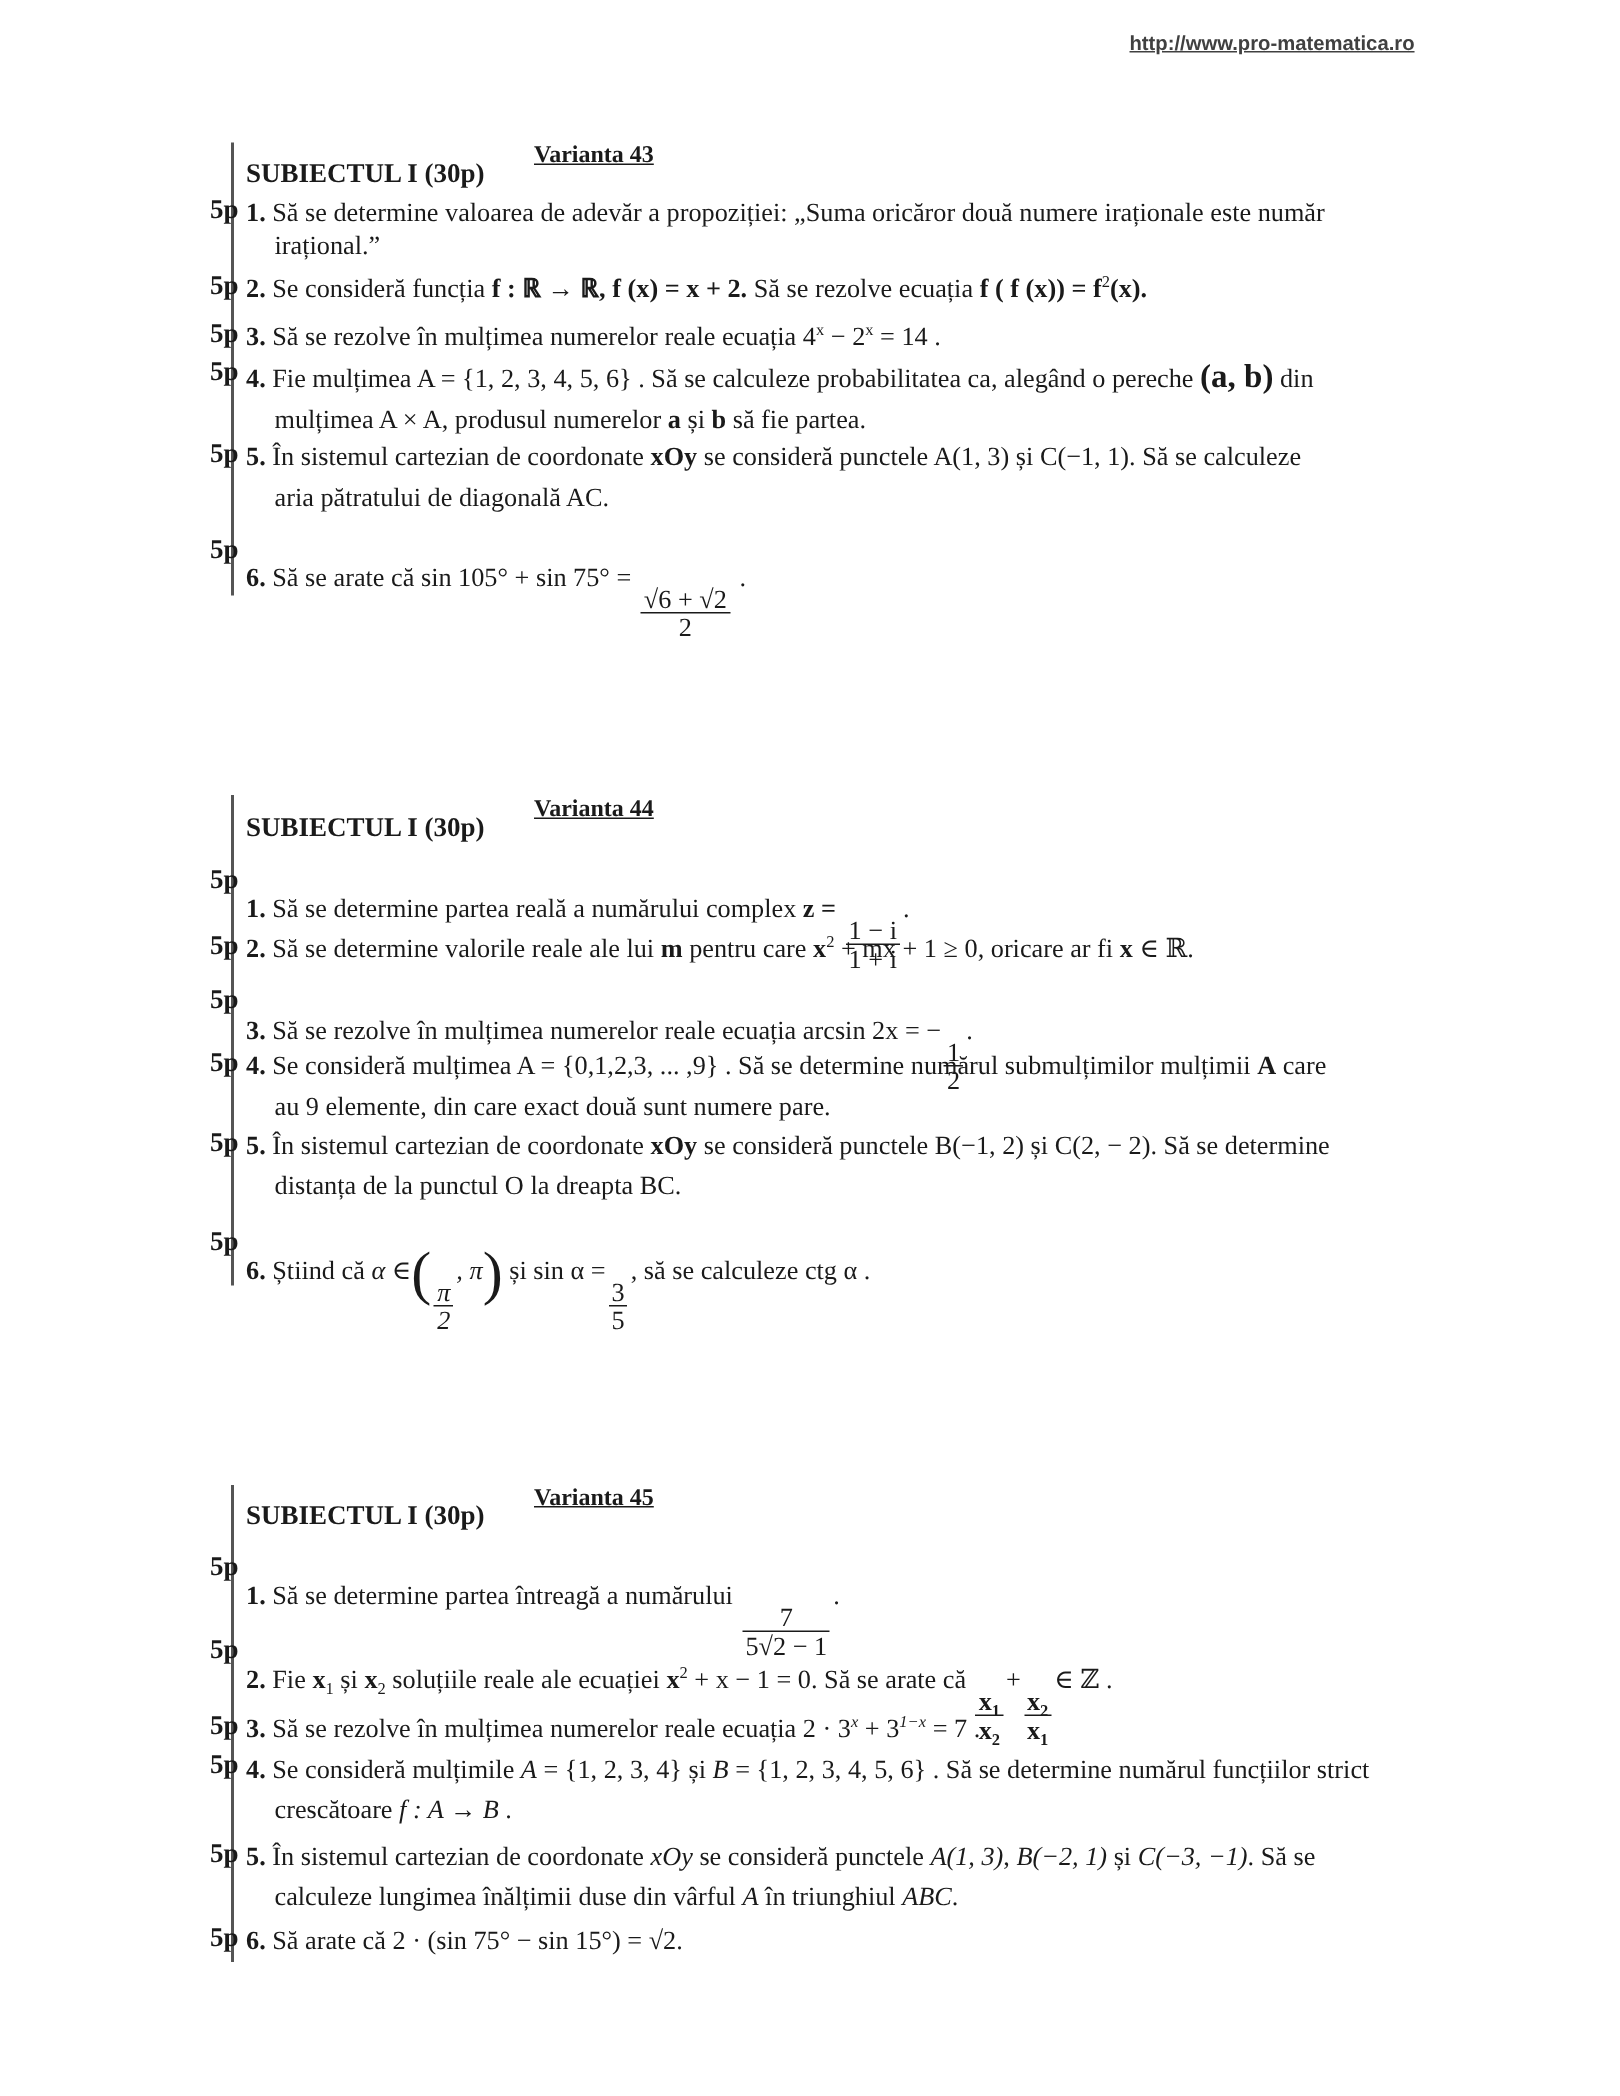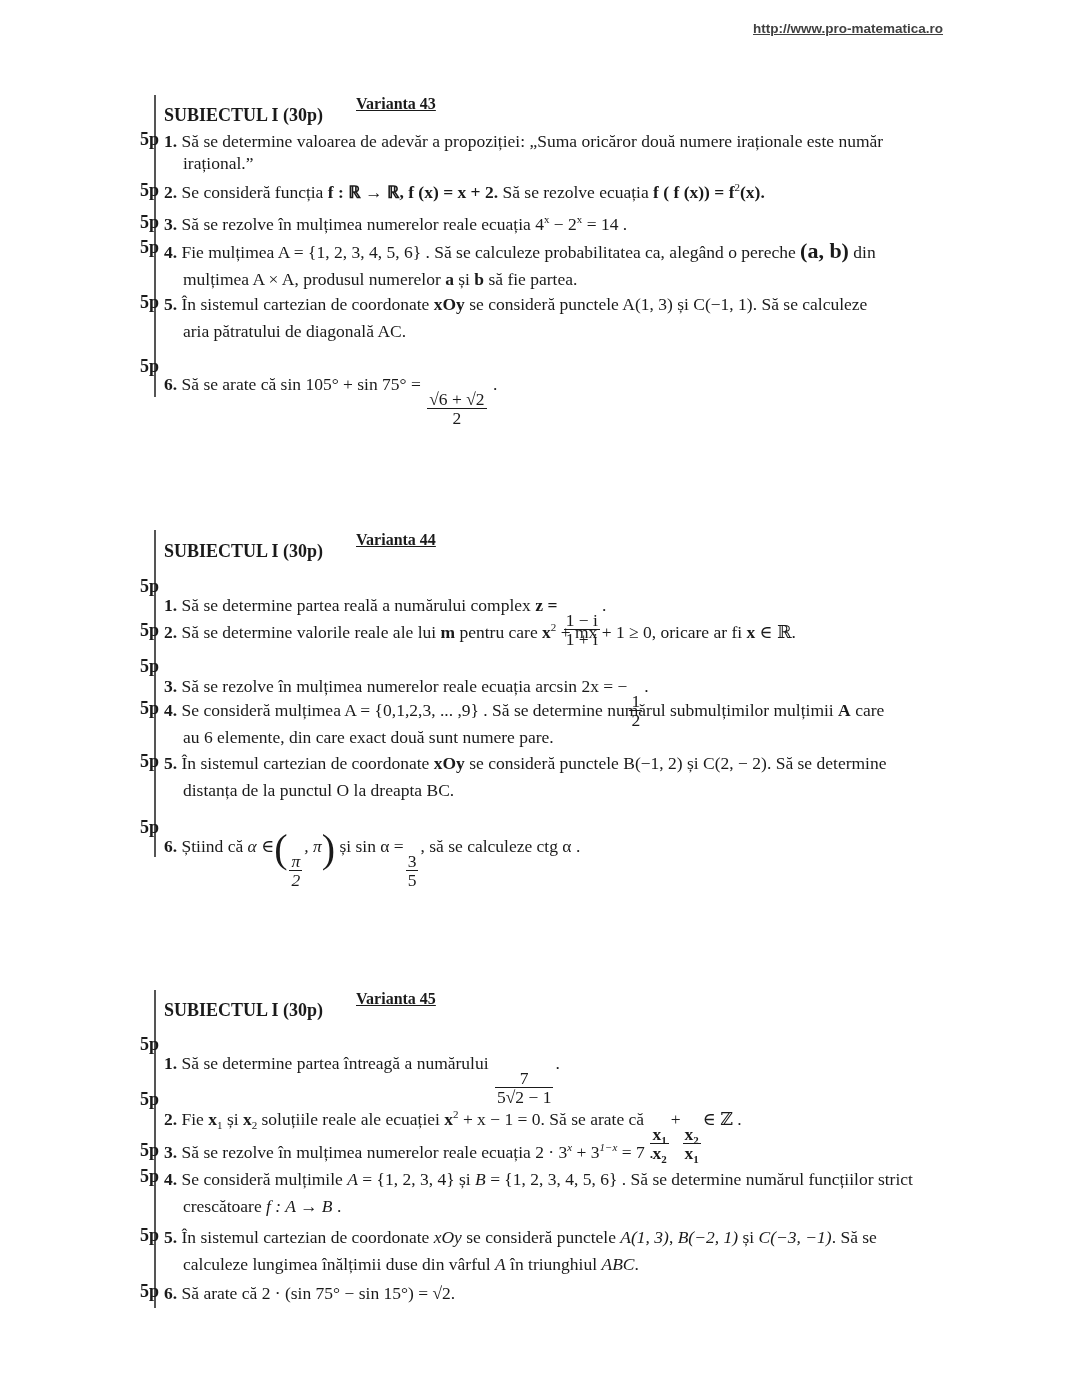--- a/index.html
+++ b/index.html
@@ -119,21 +119,21 @@
     <span class="num">3.</span>
     <span>Să se rezolve în mulțimea numerelor reale ecuația </span>
     <span>arcsin 2x = −</span><span class="frac"><span class="top">1</span><span>2</span></span><span>.</span>
   </div>
 
   <div class="pts" style="top:698px;">5p</div>
   <div class="item" style="top:697px;">
     <span class="num">4.</span>
     <span>Se consideră mulțimea </span>
     <span>A = {0,1,2,3, ... ,9}</span><span> . Să se determine numărul submulțimilor mulțimii </span><span class="b">A</span><span> care</span>
-    <span class="cont">au 6 elemente, din care exact două sunt numere pare.</span>
+    <span class="cont">au 9 elemente, din care exact două sunt numere pare.</span>
   </div>
 
   <div class="pts" style="top:751px;">5p</div>
   <div class="item" style="top:750px;">
     <span class="num">5.</span>
     <span>În sistemul cartezian de coordonate </span><span class="b">xOy</span><span> se consideră punctele </span>
     <span>B(−1, 2)</span><span> și </span><span>C(2, − 2)</span><span>. Să se determine</span>
     <span class="cont">
       <span>distanța de la punctul </span><span>O</span><span> la dreapta </span><span>BC</span><span>.</span>
     </span>

